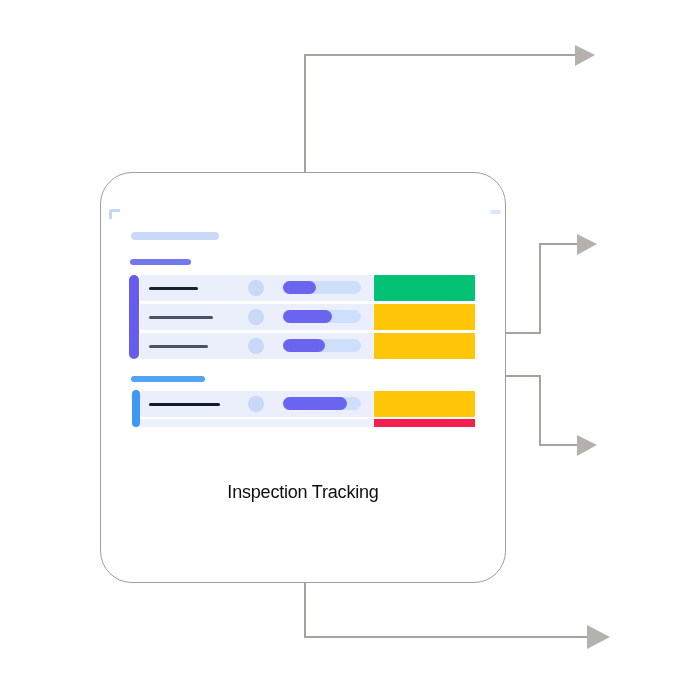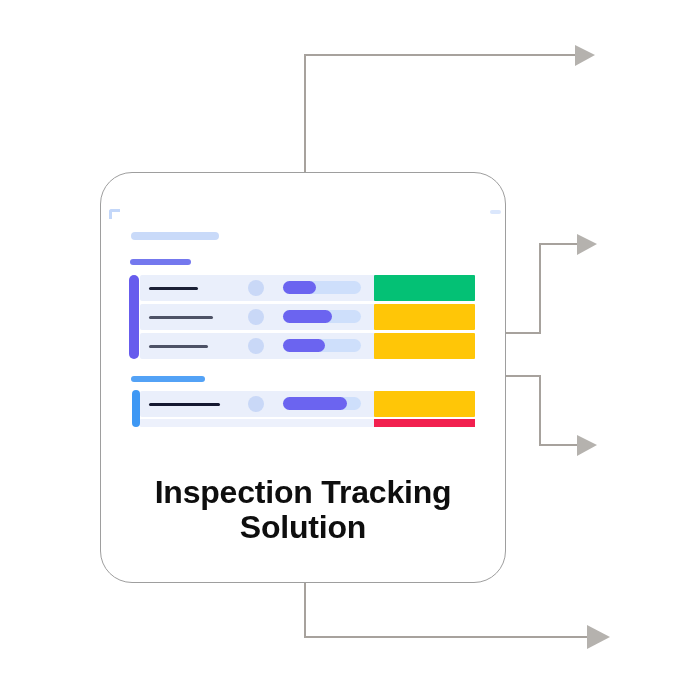--- a/index.html
+++ b/index.html
@@ -24,21 +24,21 @@
     left:8px;top:36px;width:8px;height:7px;
     border-left:3px solid var(--corner-mark,#c3d7f9);
     border-top:3px solid var(--corner-mark,#c3d7f9);
     border-top-left-radius:3px;
   }
   .edge-dash{left:389px;top:37px;width:11px;height:4px;border-radius:2px;background:var(--edge-mark,#dbe7fc);}
   .sk-header{left:30px;top:59px;width:88px;height:8px;border-radius:4px;background:var(--board-title,#c9daf9);}
   
   .caption{
     position:absolute;left:0;right:0;top:302px;text-align:center;
-    font-weight:700;font-size:32px;line-height:35px;letter-spacing:-0.2px;
+    font-weight:400;font-size:18px;line-height:35px;letter-spacing:-0.2px;
     color:var(--title-text,#0e0e0e);
   }
 </style>
 </head>
 <body>
 
 <svg id="connectors" viewBox="0 0 700 700" xmlns="http://www.w3.org/2000/svg">
   <g>
     <path d="M305,172 L305,55 L576,55"></path>
     <polygon points="575,45 595,55 575,66"></polygon>
@@ -95,15 +95,14 @@
           <div style="position: absolute; left: 143px; top: 6px; width: 64px; height: 13px; border-radius: 7px; background: var(--pill-purple);"></div>
           <div style="position: absolute; left: 234px; top: 0px; width: 101px; height: 26px; border-radius: 1px; background: rgb(255, 198, 7);"></div>
         </div>
         <div style="position: absolute; left: 39px; top: 246px; width: 335px; height: 8px; border-radius: 1px; background: var(--thin-row-bg);">
           <div style="position: absolute; left: 234px; top: 0px; width: 101px; height: 8px; background: rgb(242, 32, 79);"></div>
         </div>
       </div>
   </div>
   <div class="caption">
     <div>Inspection Tracking</div>
-    <div>Solution</div>
   </div>
 </div>
 
 </body></html>

